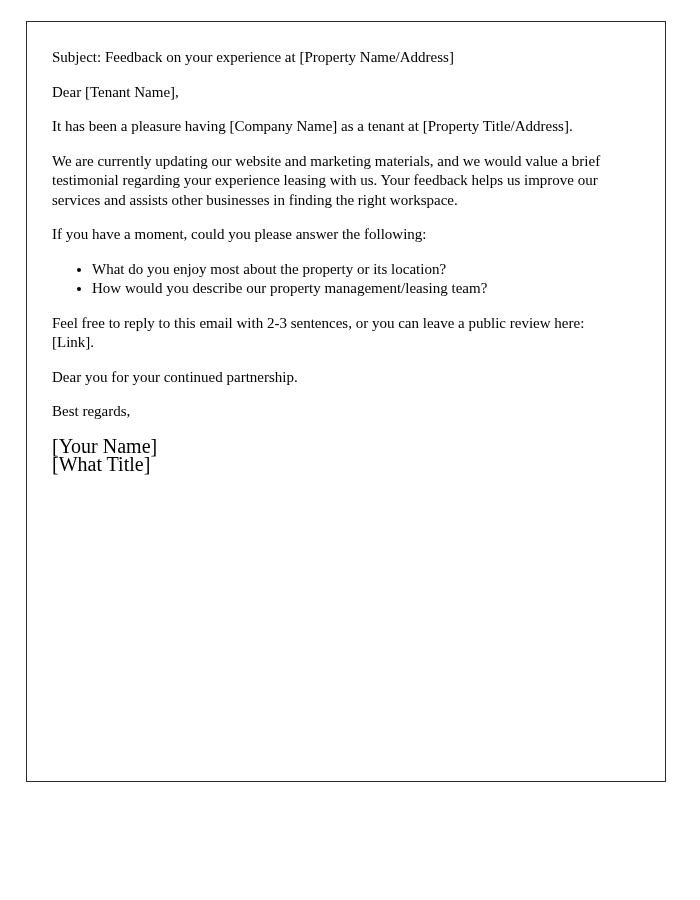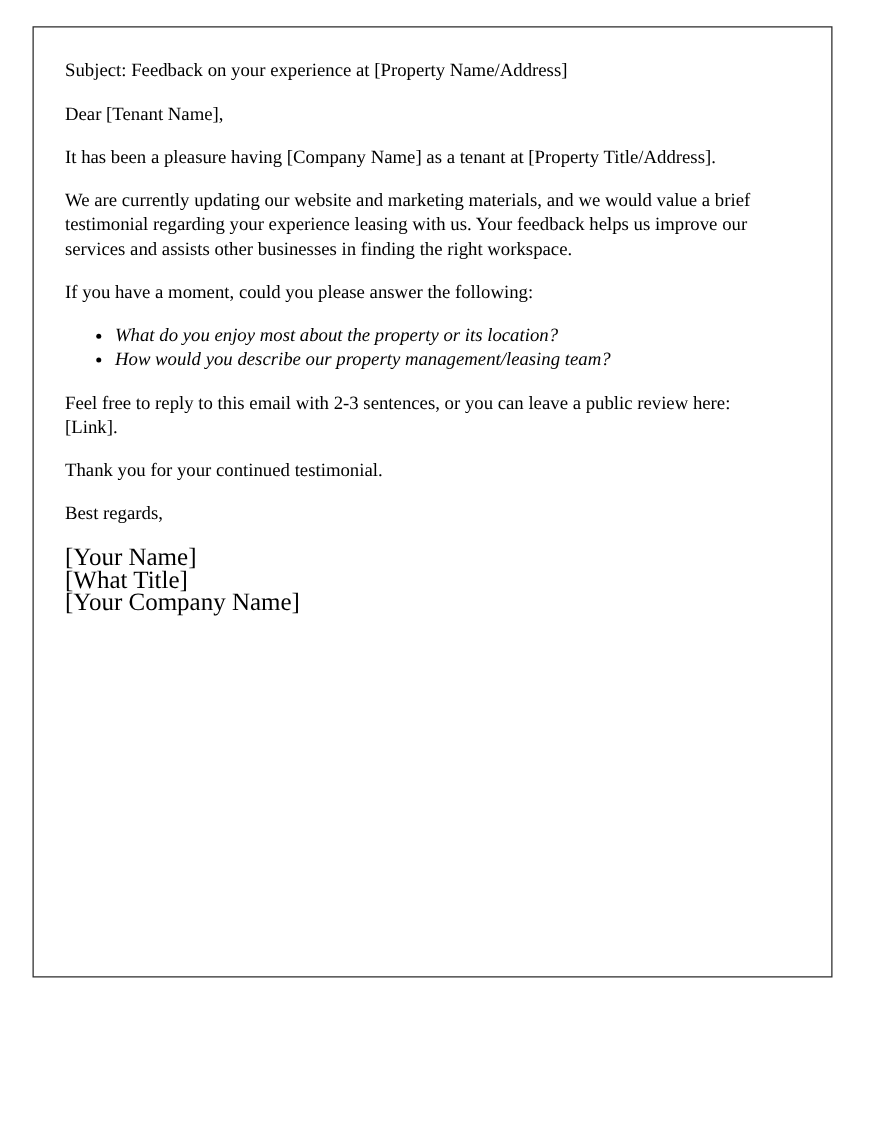--- a/index.html
+++ b/index.html
@@ -51,21 +51,20 @@
   }
 
   .para:last-child {
     margin-bottom: 0;
   }
 
   ul.question-list {
     margin: 0 0 15px 0;
     padding: 0 0 0 40px;
     list-style-type: disc;
-    font-style: italic;
   }
 
   ul.question-list li {
     font-size: 15px;
     line-height: 19.5px;
     margin: 0;
     padding: 0;
   }
 
   .signature-block {
@@ -99,25 +98,24 @@
 
       <p class="para">If you have a moment, could you please answer the following:</p>
 
       <ul class="question-list">
         <li>What do you enjoy most about the property or its location?</li>
         <li>How would you describe our property management/leasing team?</li>
       </ul>
 
       <p class="para">Feel free to reply to this email with 2-3 sentences, or you can leave a public review here: [Link].</p>
 
-      <p class="para">Thank you for your continued testimonial.</p>
+      <p class="para">Dear you for your continued partnership.</p>
 
       <p class="para">Best regards,</p>
 
       <div class="signature-block">
         <span class="sig-line">[Your Name]</span>
         <span class="sig-line">[What Title]</span>
-        <span class="sig-line">[Your Company Name]</span>
       </div>
 
     </div>
   </div>
 </div>
 
 </body></html>

